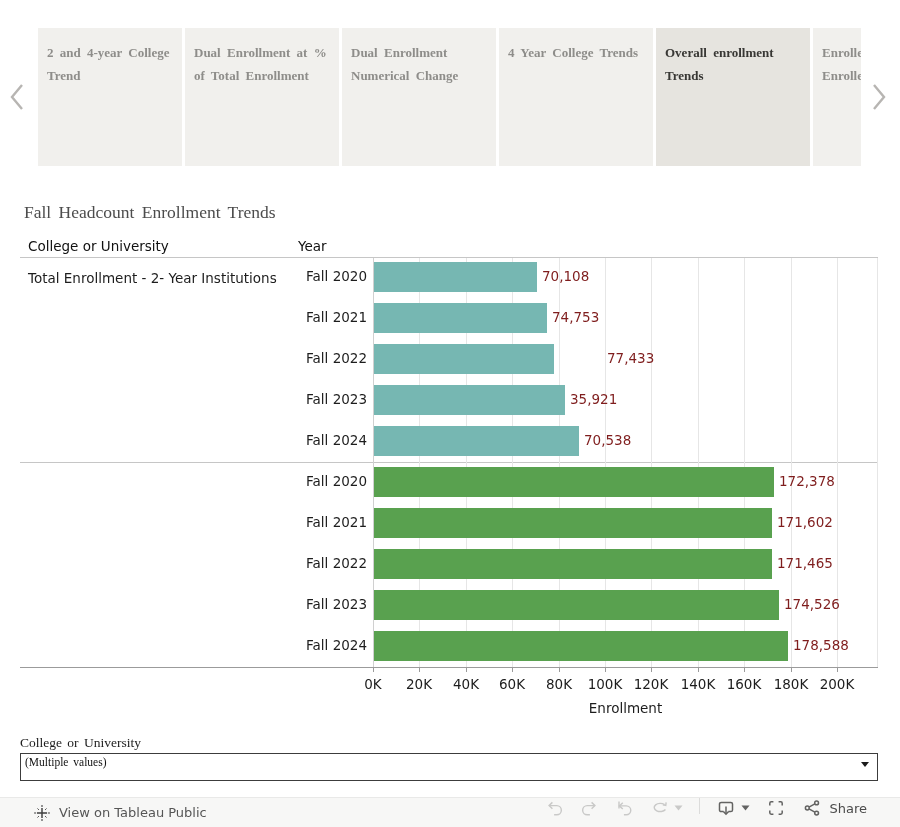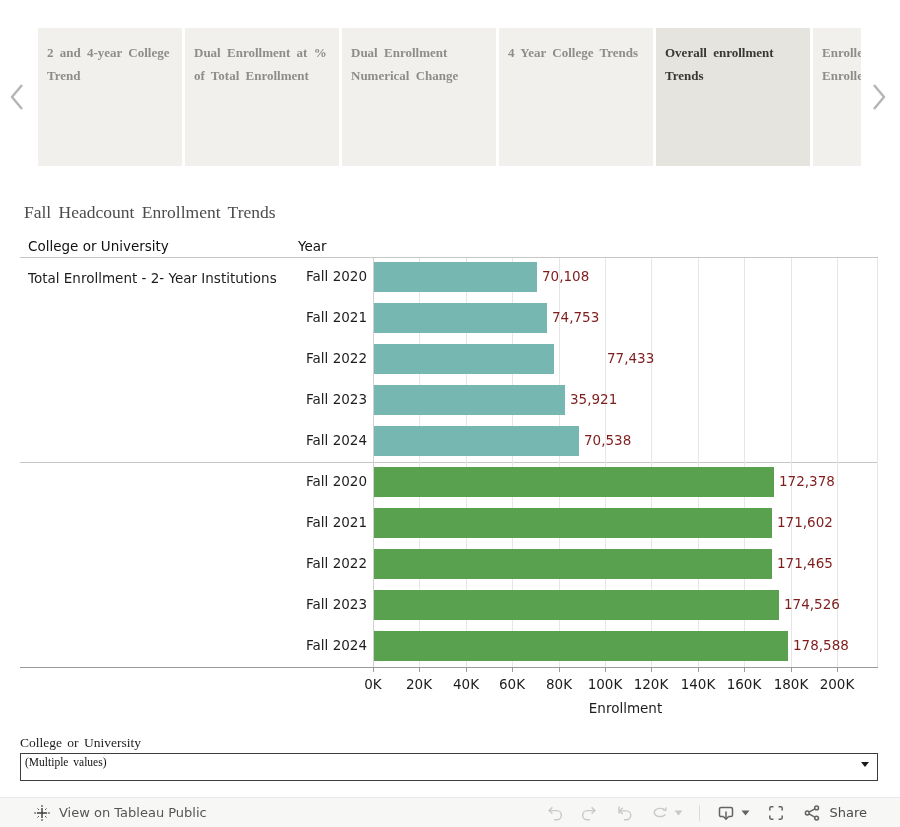--- a/index.html
+++ b/index.html
@@ -46,21 +46,21 @@
                font-size:11.5px;color:#111;word-spacing:2px;}
   .select-caret{position:absolute;right:8px;top:8px;width:0;height:0;
                 border-left:4px solid transparent;border-right:4px solid transparent;
                 border-top:5px solid #1b1b1b;}
 
   
   .toolbar{position:absolute;left:0;top:797px;width:900px;height:30px;background:#f7f7f6;
            border-top:1px solid #e9e9e8;box-sizing:border-box;}
   .tb-left{position:absolute;left:33px;top:0;height:29px;display:flex;align-items:center;gap:8px;cursor:pointer;}
   .tb-left-text{font-size:13px;color:#565656;}
-  .tb-right{position:absolute;right:33px;top:0;height:29px;display:flex;align-items:center;gap:16px;}
+  .tb-right{position:absolute;right:33px;top:0;height:29px;display:flex;align-items:flex-start;gap:16px;}
   .tb-btn{display:flex;align-items:center;gap:5px;cursor:pointer;}
   .ic-dis{color:#c9c9c8;}
   .ic-en{color:#636362;}
   .tb-divider{width:1px;height:16px;background:#dcdcdb;}
   .share-text{font-size:13px;color:#4b4b4b;margin-left:2px;}
   svg.icon{display:block;}
 </style>
 </head>
 <body>
 

